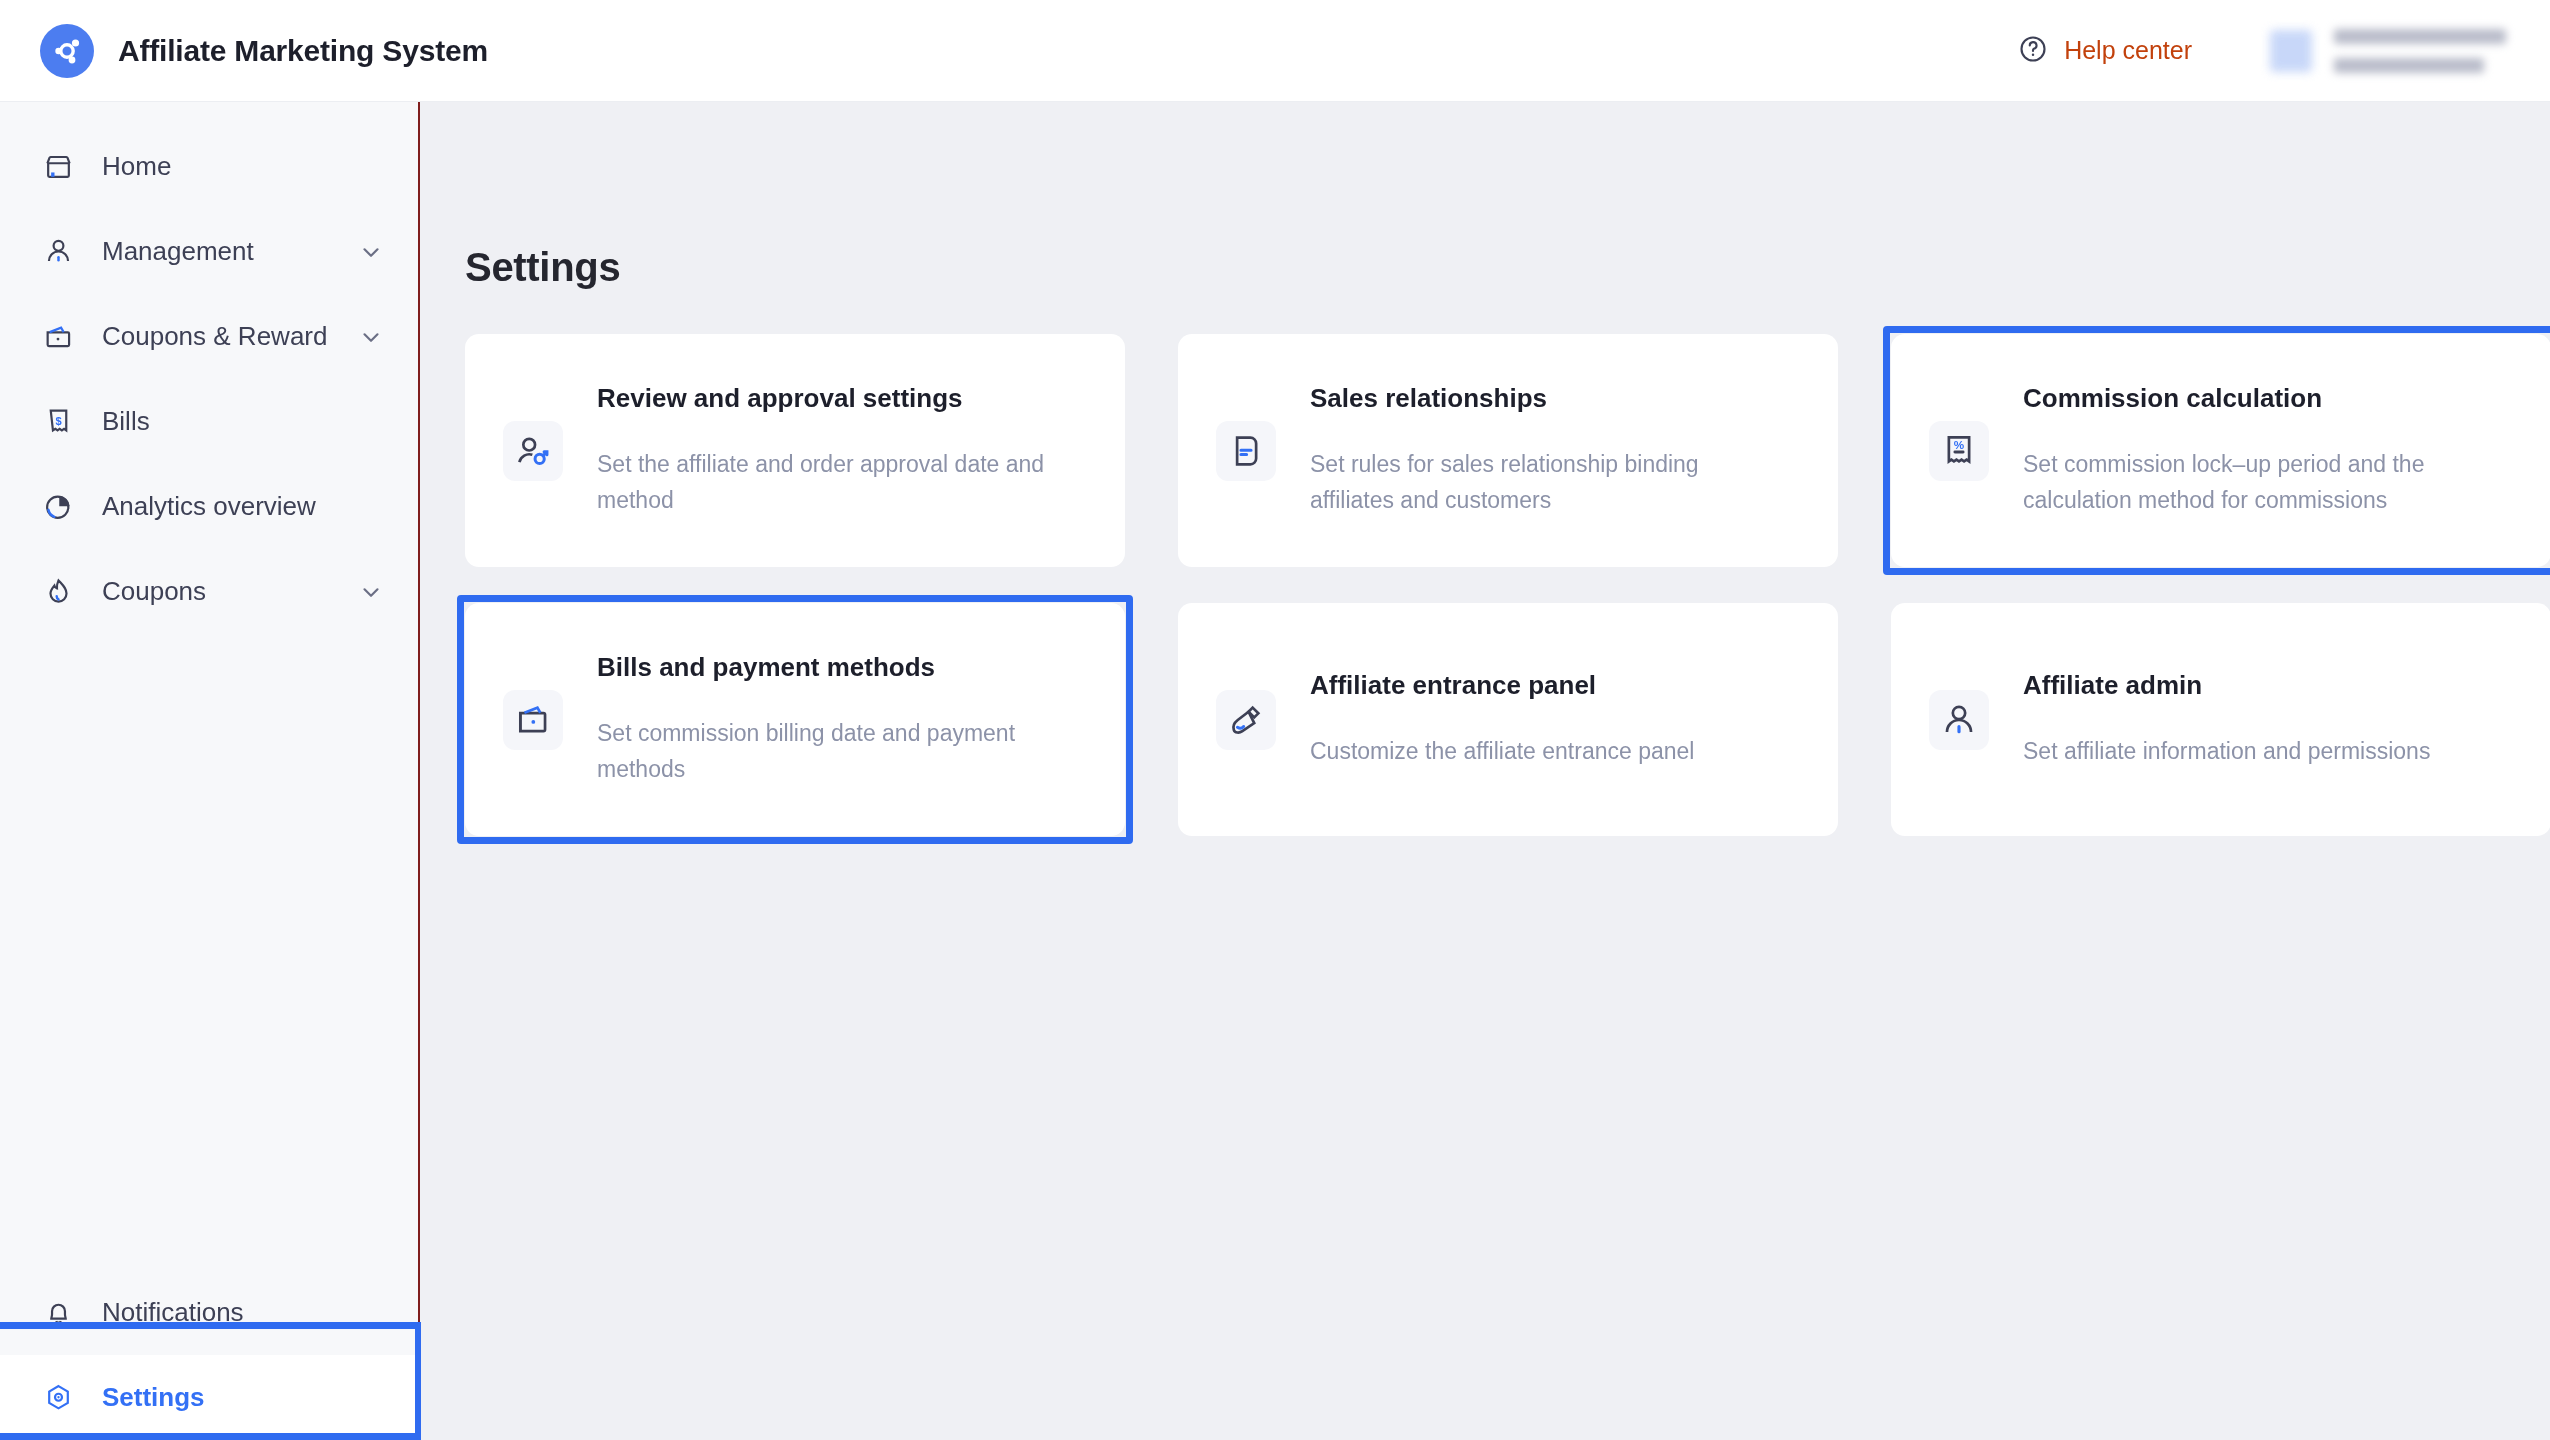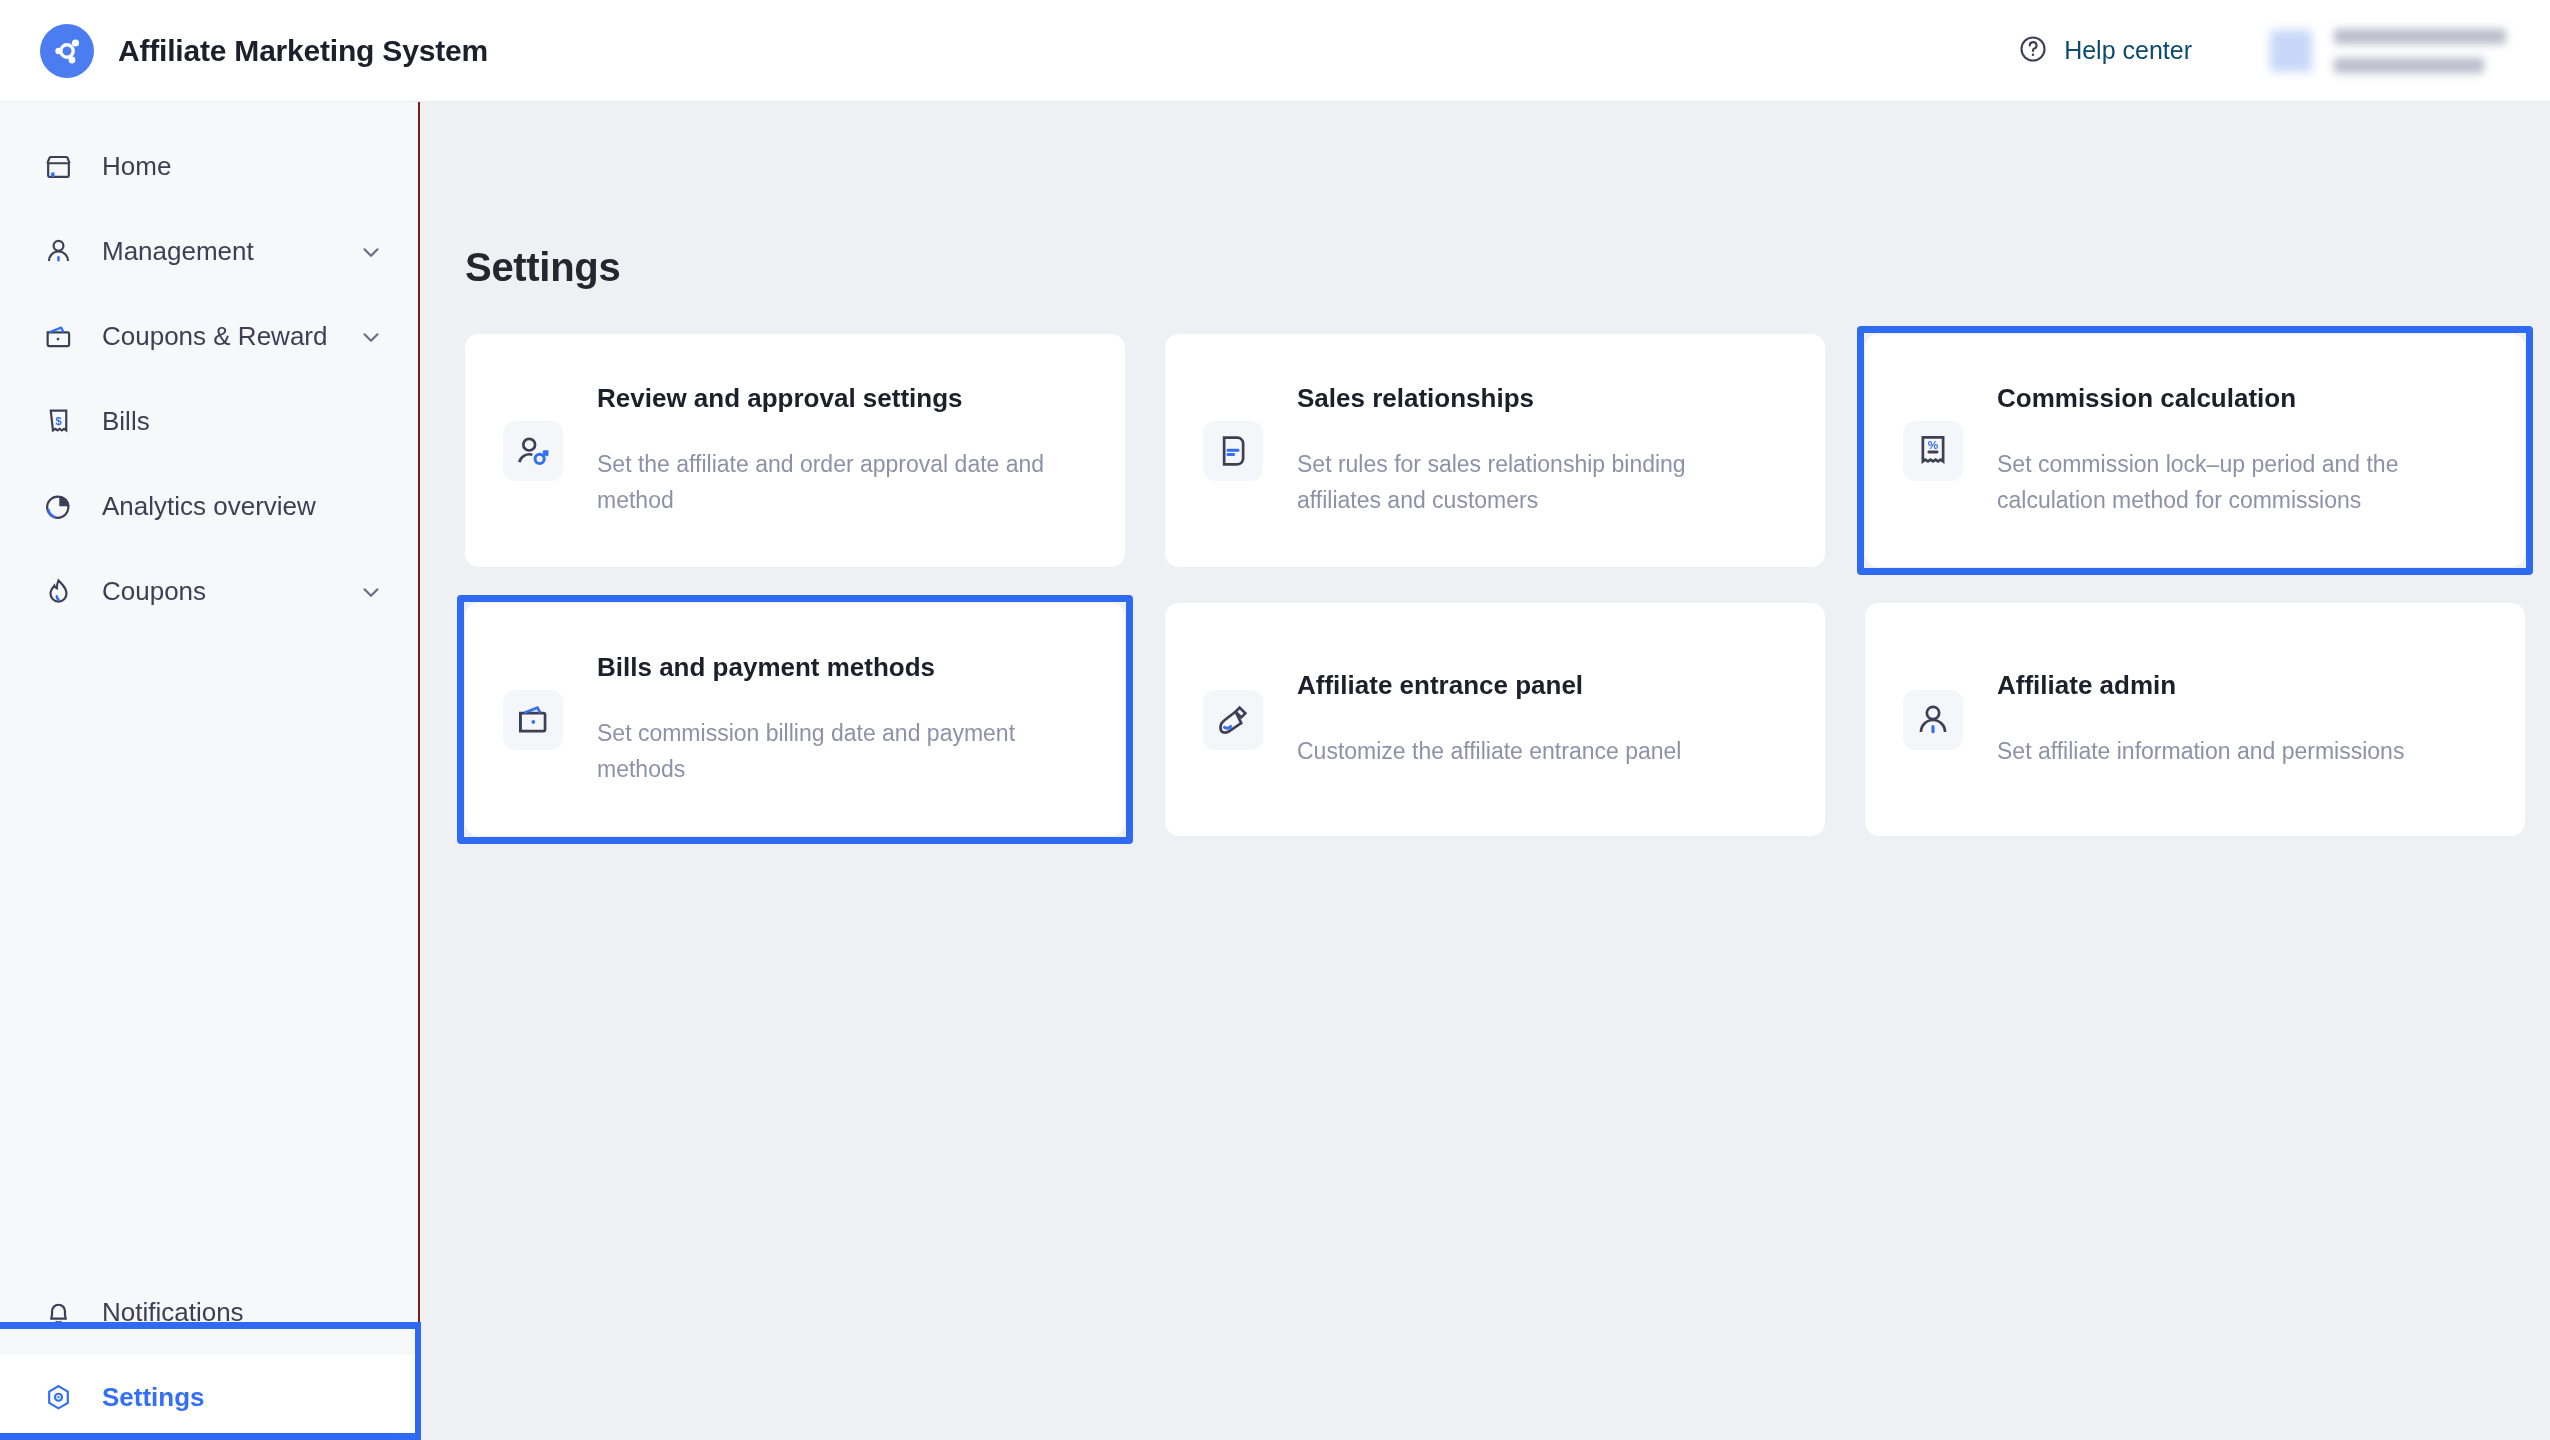--- a/index.html
+++ b/index.html
@@ -27,21 +27,21 @@
   }
   .brand-title {
     margin-left: 24px;
     font-size: 30px; font-weight: bold; color: #1d1f2b;
     letter-spacing: -0.2px;
   }
   .header-right {
     margin-left: auto; display: flex; align-items: center; margin-right: 44px;
   }
   .help { display: flex; align-items: center; cursor: pointer; }
-  .help-label { margin-left: 16px; font-size: 25px; color: #0c4a6e; }
+  .help-label { margin-left: 16px; font-size: 25px; color: #c2410c; }
   .account { display: flex; align-items: center; margin-left: 78px; }
   .avatar-blur {
     width: 42px; height: 42px; border-radius: 4px;
     background: #bfd1f8; filter: blur(5px); opacity: .85;
   }
   .account-lines { margin-left: 22px; }
   .blur-line { height: 15px; border-radius: 3px; background: #b9bcca; filter: blur(4.2px); }
   .blur-line.l1 { width: 172px; }
   .blur-line.l2 { width: 150px; margin-top: 14px; }
 
@@ -89,21 +89,21 @@
   .page-title {
     position: absolute; left: 44px; top: 143px;
     font-size: 40px; font-weight: bold; color: #25262f;
     letter-spacing: -0.3px;
   }
   .card-grid {
     position: absolute; left: 44px; top: 232px;
     width: 2041px;
     display: grid;
     grid-template-columns: repeat(3, 660px);
-    gap: 36px 40px;
+    gap: 36px 53px;
   }
   .card {
     position: relative;
     height: 233px; background: #ffffff; border-radius: 14px;
     display: flex; align-items: center; cursor: pointer;
   }
   .card-icon-tile {
     width: 60px; height: 60px; border-radius: 12px;
     background: #f5f6fa; margin-left: 38px; flex: 0 0 auto;
     display: flex; align-items: center; justify-content: center;

